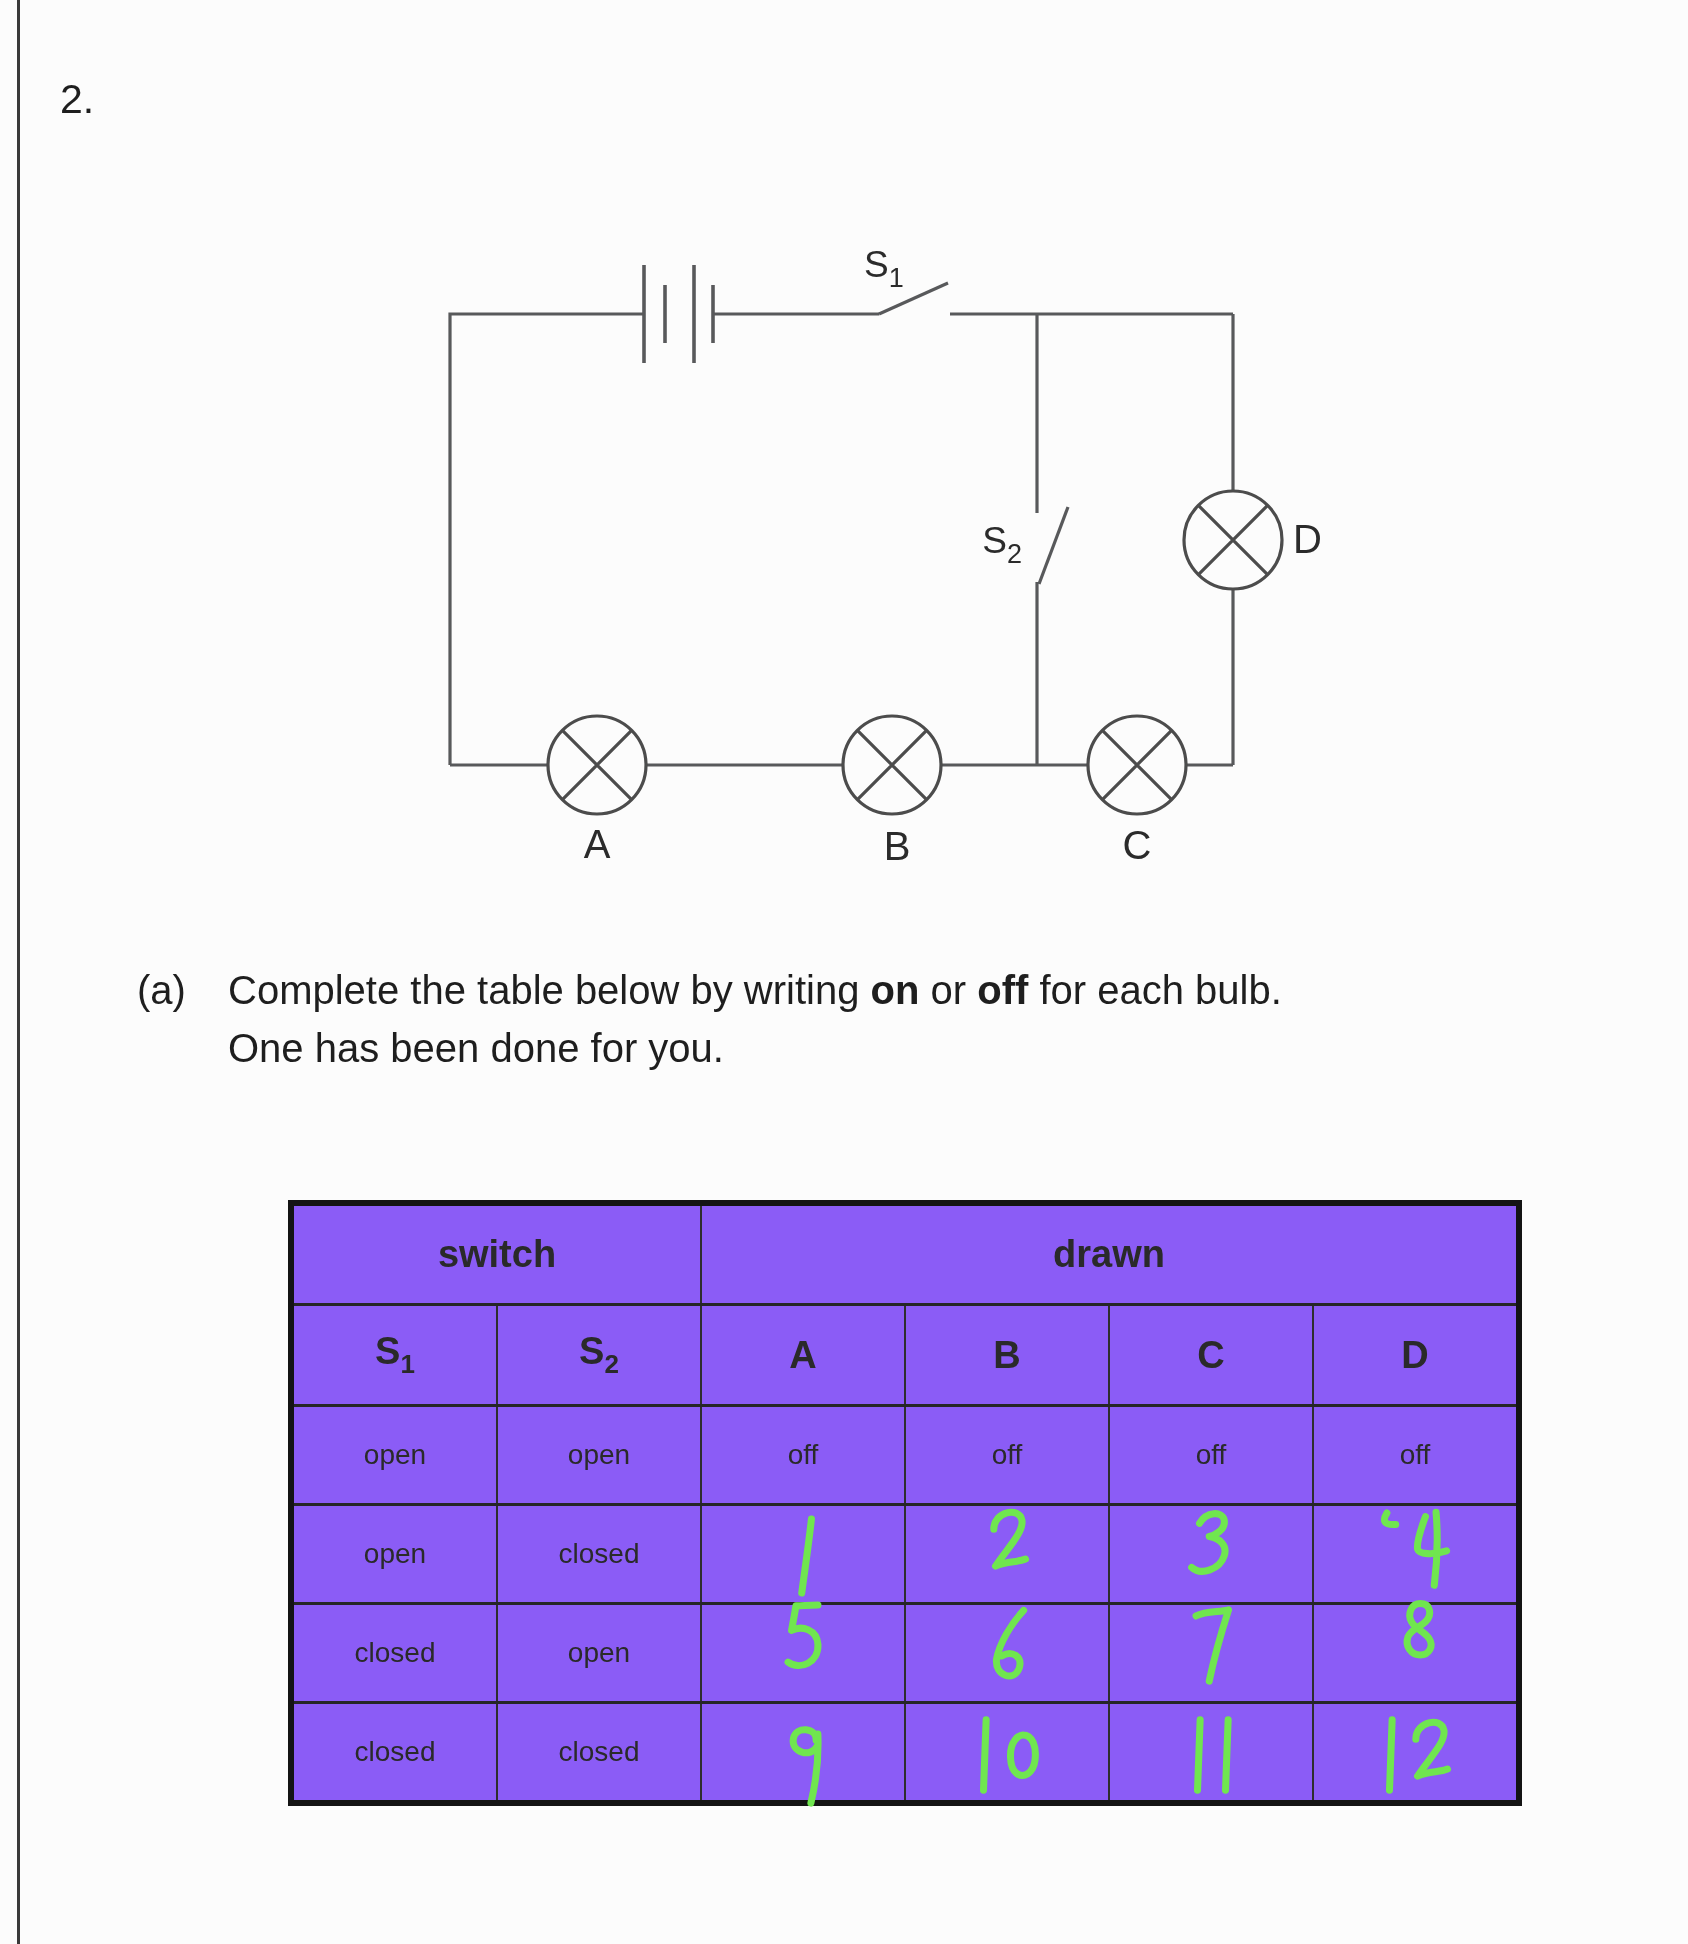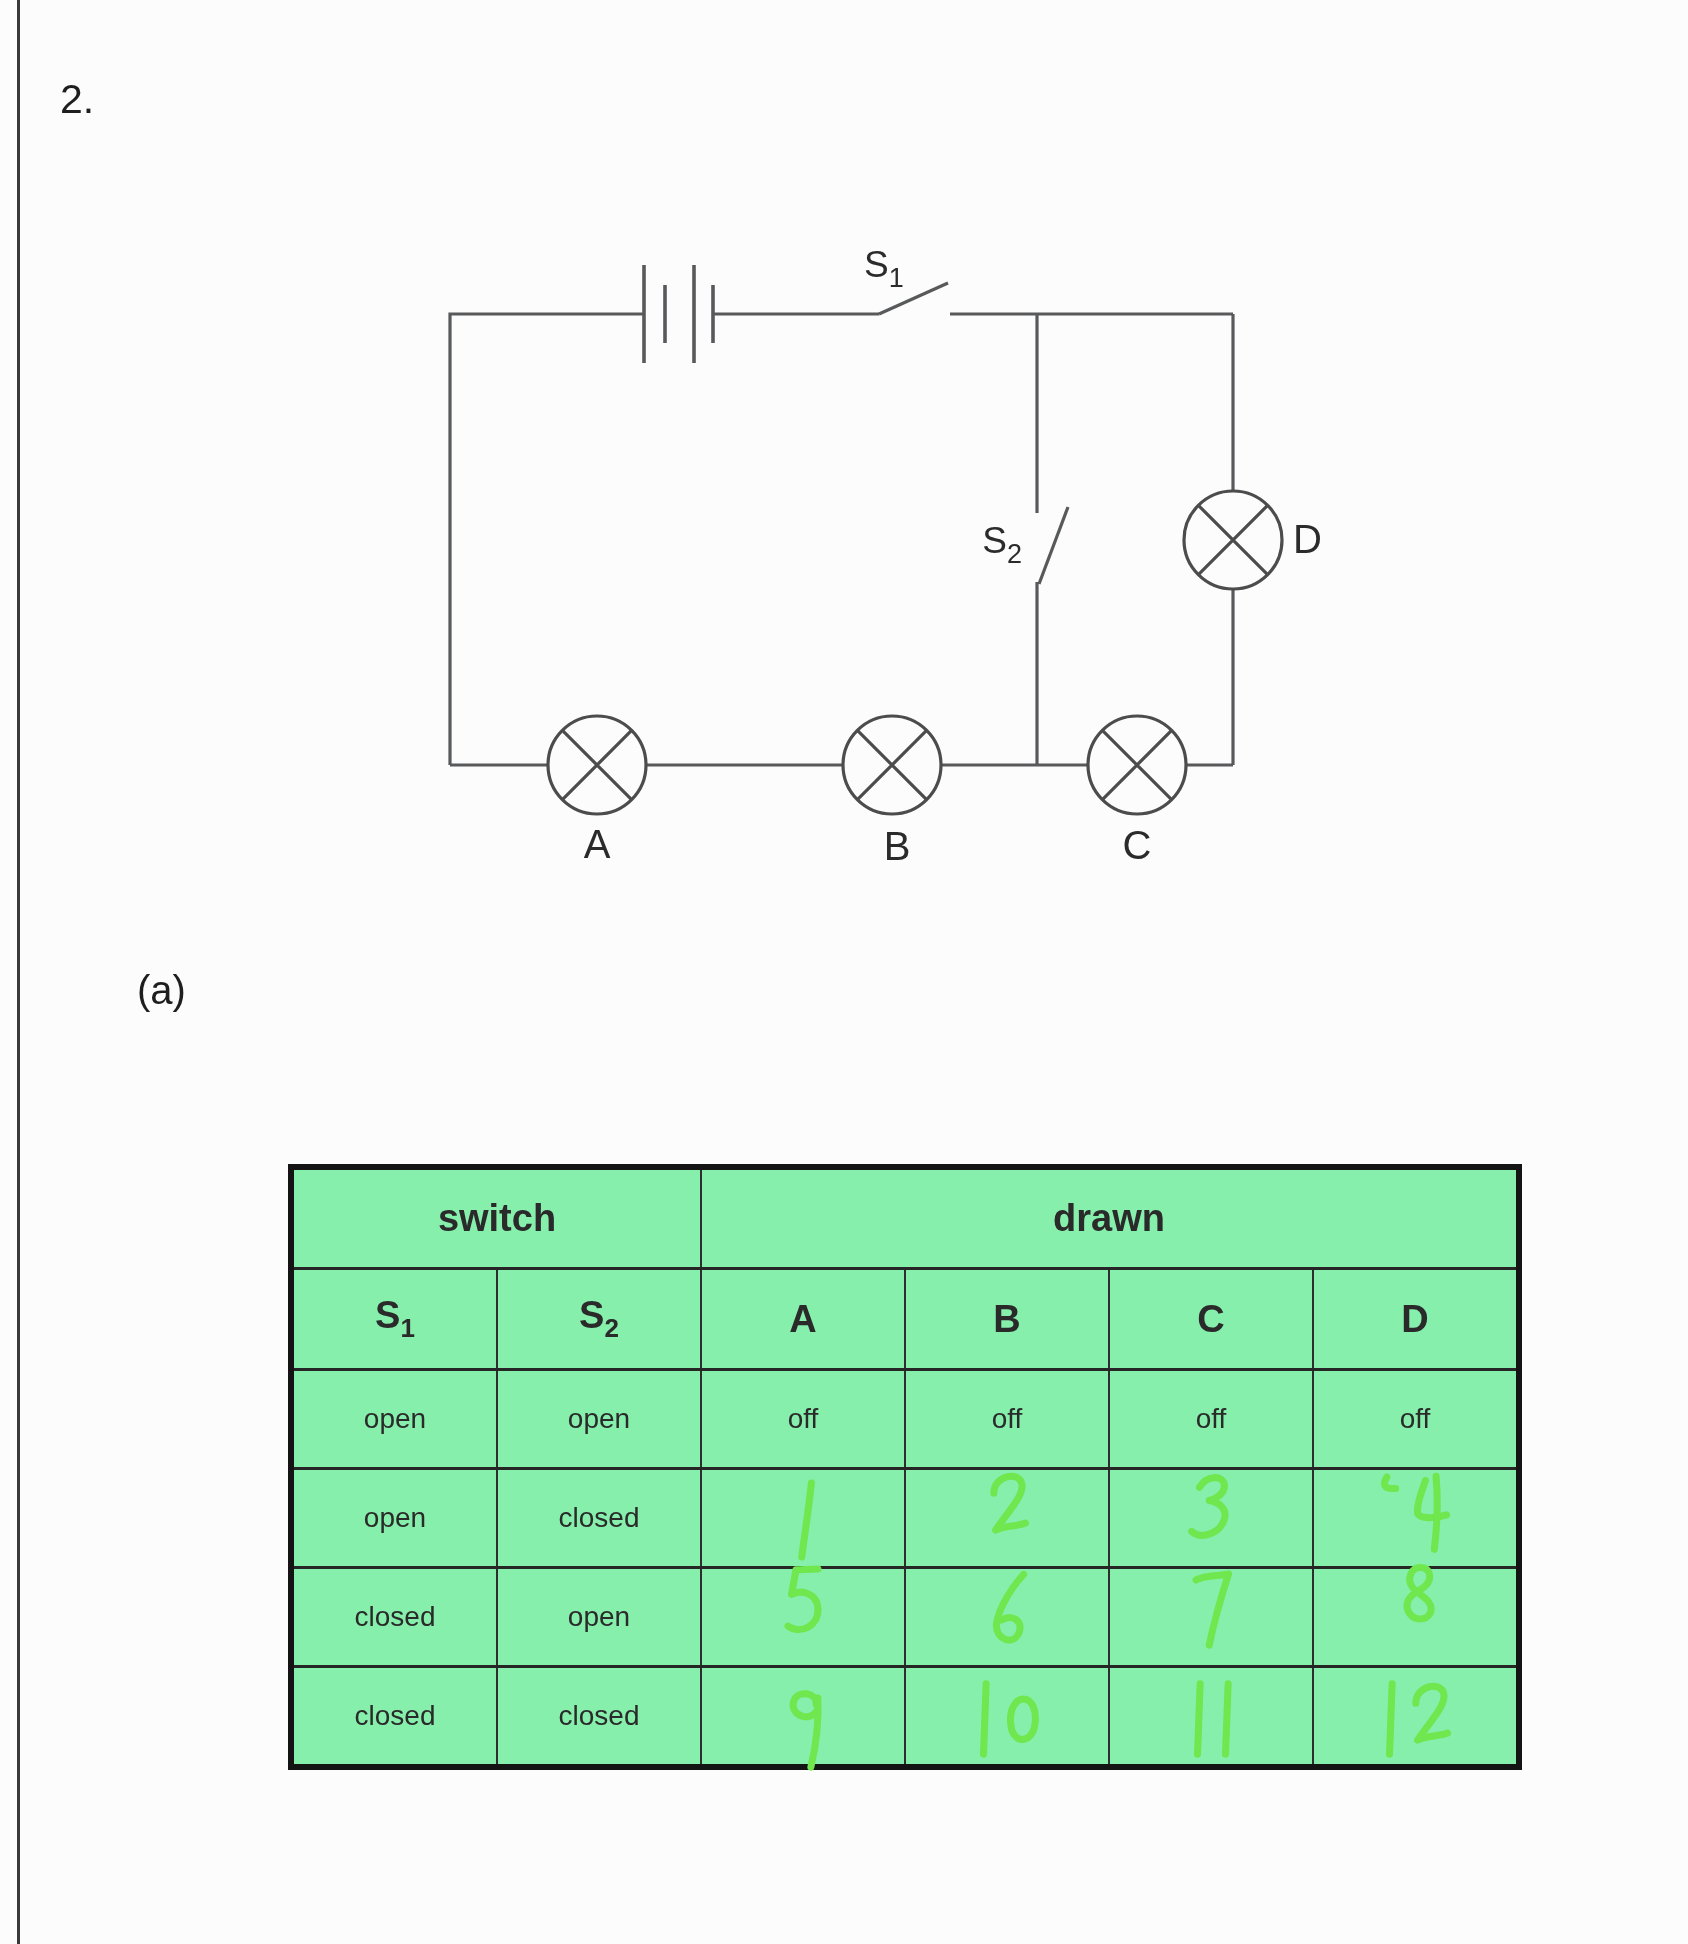--- a/index.html
+++ b/index.html
@@ -27,23 +27,23 @@
   
   .part-a{
     position:absolute;left:137px;top:961px;width:1300px;
     font-size:40px;line-height:58px;color:#1e1e1e;
     display:flex;
   }
   .part-a .pa-label{width:91px;flex:0 0 91px;}
   .part-a b{font-weight:bold;}
   
   .answer-table{
-    position:absolute;left:288px;top:1164px;
+    position:absolute;left:288px;top:1200px;
     border-collapse:collapse;table-layout:fixed;
-    background:#86efac;
+    background:#8b5cf6;
   }
   .answer-table td{
     width:202px;text-align:center;vertical-align:middle;
     border-left:2px solid #2e2e2e;border-right:2px solid #2e2e2e;
     border-top:3px solid #262626;border-bottom:3px solid #262626;
     font-size:28px;color:#2a2a2a;padding:0;overflow:visible;
   }
   .answer-table{border:6px solid #141414;}
   .answer-table .group-row td{height:97px;font-weight:bold;font-size:38px;}
   .answer-table .head-row td{height:98px;font-weight:bold;font-size:38px;}
@@ -115,20 +115,24 @@
     <text x="597" y="858" text-anchor="middle" font-size="40">A</text>
     <text x="897" y="860" text-anchor="middle" font-size="40">B</text>
     <text x="1137" y="859" text-anchor="middle" font-size="40">C</text>
     <text x="1293" y="553" font-size="40">D</text>
   </g>
 </svg>
 </div>
 
 <div class="part-a">
   <span class="pa-label">(a)</span>
+  <span class="pa-text">
+    <span>Complete the table below by writing </span><b>on</b><span> or </span><b>off</b><span> for each bulb.</span><br>
+    <span>One has been done for you.</span>
+  </span>
 </div>
 
 <table class="answer-table">
   <tbody>
       <tr class="group-row">
     <td colspan="2">switch</td>
     <td colspan="4">drawn</td>
   </tr>
   <tr class="head-row">
     <td><span>S</span><sub>1</sub></td>

